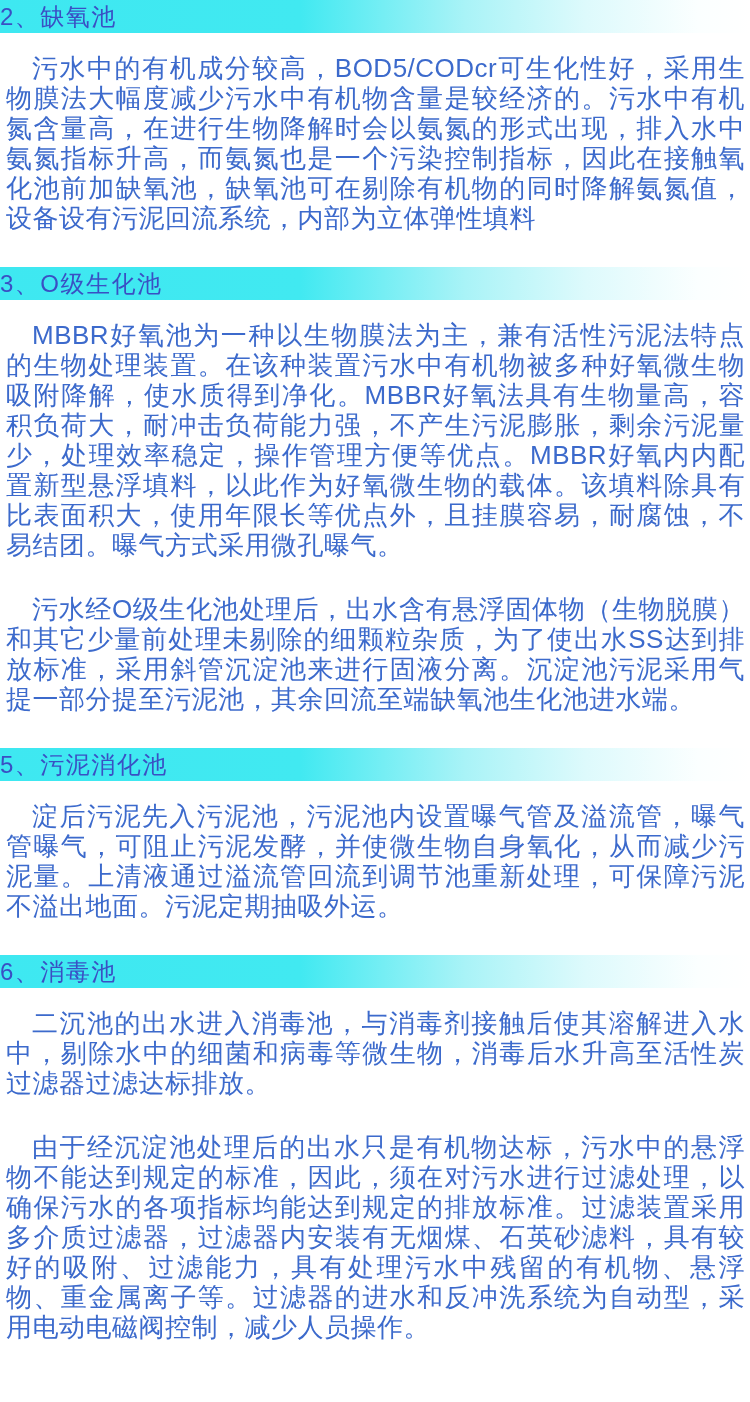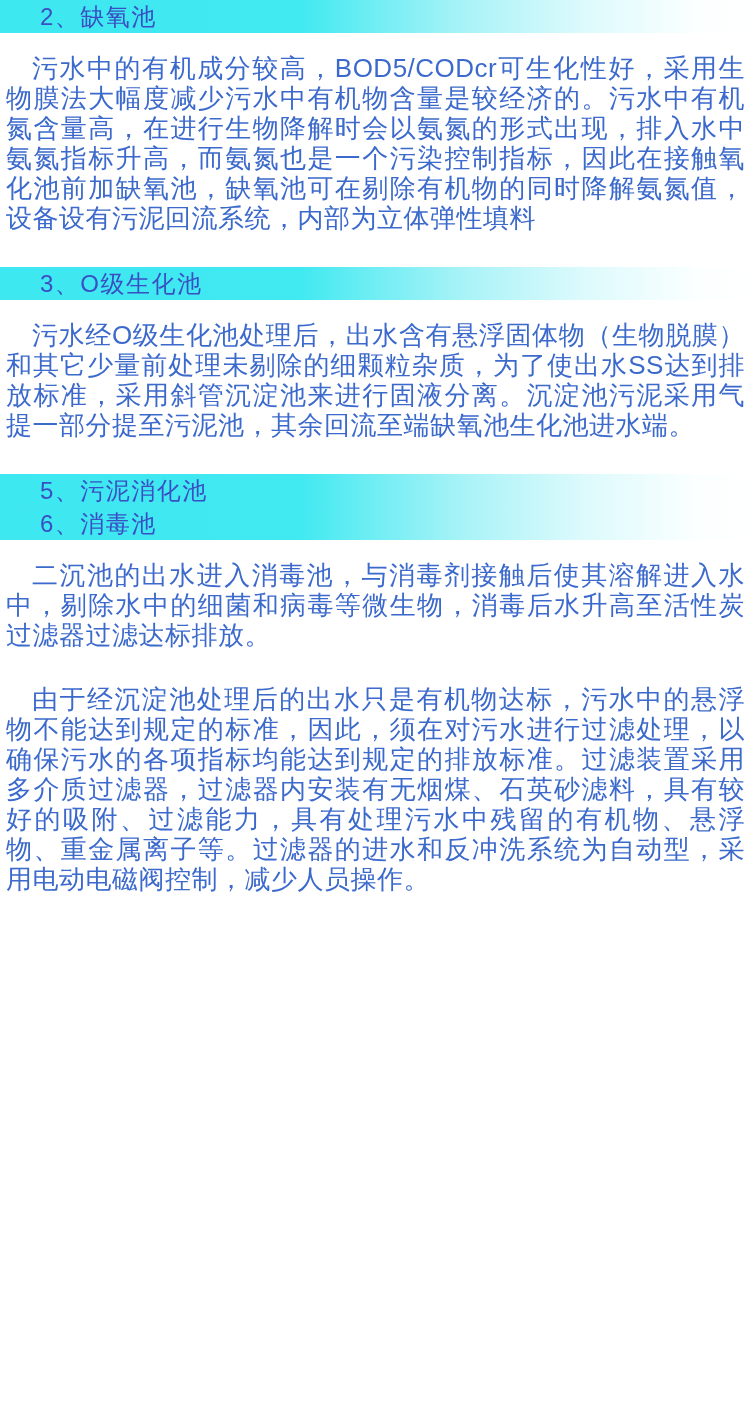--- a/index.html
+++ b/index.html
@@ -14,21 +14,20 @@
     overflow-x: hidden;
   }
   .page {
     width: 750px;
     min-height: 1402px;
     background: #ffffff;
   }
   .section-band {
     height: 33px;
     line-height: 34px;
-    padding-left: 40px;
     box-sizing: border-box;
     background: linear-gradient(90deg,
       #3ee8f1 0%,
       #41e9f1 40%,
       #a9f3f7 62%,
       #ddfafc 78%,
       #fbffff 93%,
       #ffffff 100%);
     color: #3a4fc4;
     font-size: 24px;
@@ -60,30 +59,32 @@
     <div class="section-band">
       <span>2、缺氧池</span>
     </div>
     <p class="section-para">污水中的有机成分较高，BOD5/CODcr可生化性好，采用生物膜法大幅度减少污水中有机物含量是较经济的。污水中有机氮含量高，在进行生物降解时会以氨氮的形式出现，排入水中氨氮指标升高，而氨氮也是一个污染控制指标，因此在接触氧化池前加缺氧池，缺氧池可在剔除有机物的同时降解氨氮值，设备设有污泥回流系统，内部为立体弹性填料</p>
   </section>
 
   <section>
     <div class="section-band">
       <span>3、O级生化池</span>
     </div>
+    <p class="section-para">MBBR好氧池为一种以生物膜法为主，兼有活性污泥法特点的生物处理装置。在该种装置污水中有机物被多种好氧微生物吸附降解，使水质得到净化。MBBR好氧法具有生物量高，容积负荷大，耐冲击负荷能力强，不产生污泥膨胀，剩余污泥量少，处理效率稳定，操作管理方便等优点。MBBR好氧内内配置新型悬浮填料，以此作为好氧微生物的载体。该填料除具有比表面积大，使用年限长等优点外，且挂膜容易，耐腐蚀，不易结团。曝气方式采用微孔曝气。</p>
   </section>
 
   <section>
     <p class="section-para">污水经O级生化池处理后，出水含有悬浮固体物（生物脱膜）和其它少量前处理未剔除的细颗粒杂质，为了使出水SS达到排放标准，采用斜管沉淀池来进行固液分离。沉淀池污泥采用气提一部分提至污泥池，其余回流至端缺氧池生化池进水端。</p>
   </section>
 
   <section>
     <div class="section-band">
       <span>5、污泥消化池</span>
     </div>
+    <p class="section-para">淀后污泥先入污泥池，污泥池内设置曝气管及溢流管，曝气管曝气，可阻止污泥发酵，并使微生物自身氧化，从而减少污泥量。上清液通过溢流管回流到调节池重新处理，可保障污泥不溢出地面。污泥定期抽吸外运。</p>
   </section>
 
   <section>
     <div class="section-band">
       <span>6、消毒池</span>
     </div>
     <p class="section-para">二沉池的出水进入消毒池，与消毒剂接触后使其溶解进入水中，剔除水中的细菌和病毒等微生物，消毒后水升高至活性炭过滤器过滤达标排放。</p>
   </section>
 
   <section>

